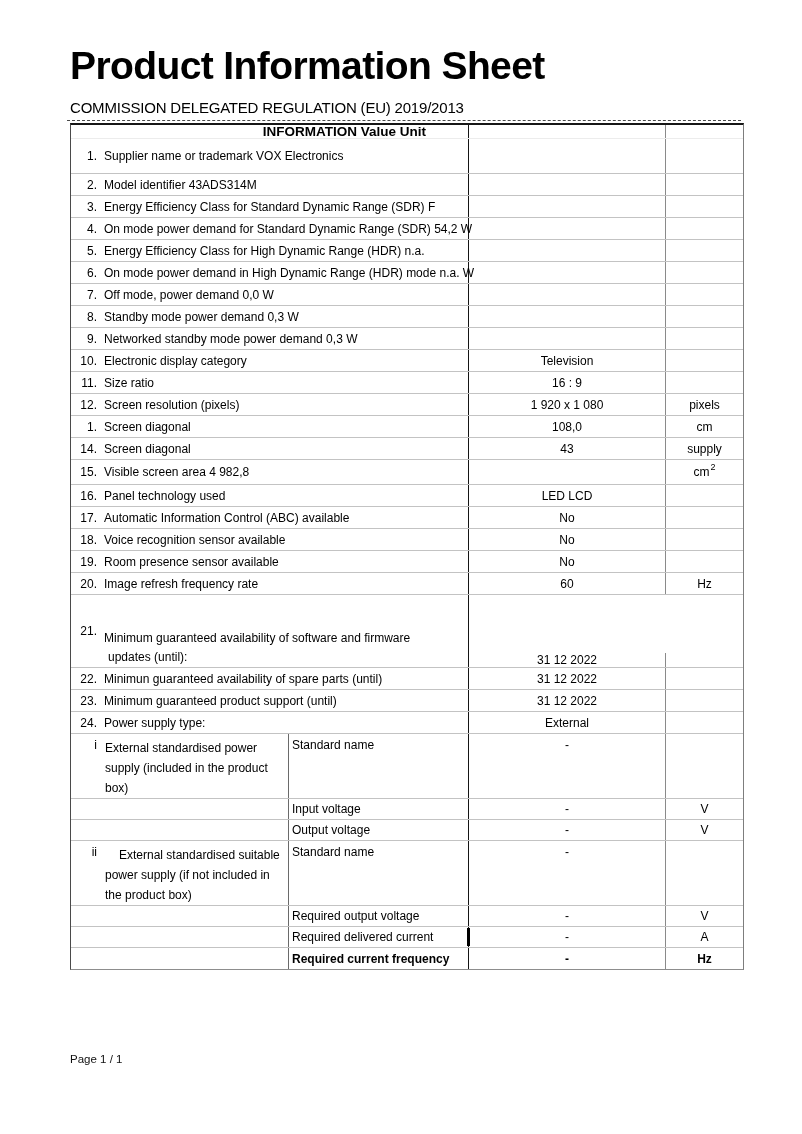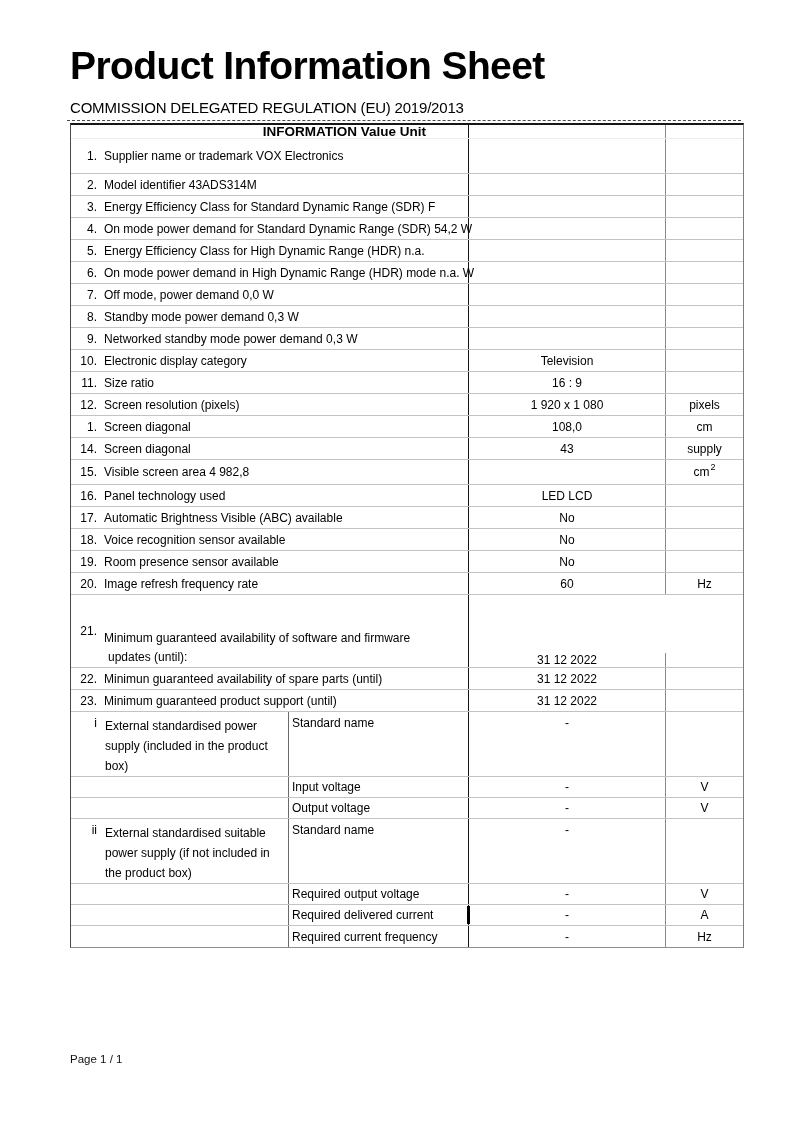--- a/index.html
+++ b/index.html
@@ -43,21 +43,21 @@
   .h-label {
     width: 398px; border-right: 1px solid #151515;
     display: flex; align-items: center; justify-content: center;
     padding-left: 150px;
     font-size: 13.5px; font-weight: bold;
   }
   .h-value { width: 197px; border-right: 1px solid #8a8a8a; }
   .h-unit  { width: 77px; }
 
   .trow { display: flex; border-bottom: 1px solid #c3c3c3; font-size: 12px; }
-  .trow:last-child { border-bottom: none; }
+  .trow:last-child { border-bottom: none; font-weight: bold; }
 
   .main { min-height: 22px; }
   .main.r-first { min-height: 35px; }
   .main.r-two { min-height: 41px; align-items: flex-end; }
   .main.r-sup { min-height: 25px; }
 
   .c-label {
     width: 398px; border-right: 1px solid #151515;
     display: flex; align-items: center; padding-left: 6px;
   }
@@ -274,21 +274,21 @@
             <span class="lbltxt"><span>Panel technology used</span></span>
           </div>
           <div class="c-value">LED LCD</div>
           <div class="c-unit">
             <span></span>
           </div>
         </div>
         <div class="trow main">
           <div class="c-label">
             <span class="num">17.</span>
-            <span class="lbltxt"><span>Automatic Brightness Visible (ABC) available</span></span>
+            <span class="lbltxt"><span>Automatic Information Control (ABC) available</span></span>
           </div>
           <div class="c-value">No</div>
           <div class="c-unit">
             <span></span>
           </div>
         </div>
         <div class="trow main">
           <div class="c-label">
             <span class="num">18.</span>
             <span class="lbltxt"><span>Voice recognition sensor available</span></span>
@@ -337,20 +337,30 @@
           <div class="c-unit">
             <span></span>
           </div>
         </div>
         <div class="trow main">
           <div class="c-label">
             <span class="num">23.</span>
             <span class="lbltxt"><span>Minimum guaranteed product support (until)</span></span>
           </div>
           <div class="c-value">31 12 2022</div>
+          <div class="c-unit">
+            <span></span>
+          </div>
+        </div>
+        <div class="trow main">
+          <div class="c-label">
+            <span class="num">24.</span>
+            <span class="lbltxt"><span>Power supply type:</span></span>
+          </div>
+          <div class="c-value">External</div>
           <div class="c-unit">
             <span></span>
           </div>
         </div>
         <div class="trow sub r-head">
           <div class="c-ps">
             <span class="rom">i</span>
             <span class="pslines">
               <span style="display: block;">External standardised power</span>
               <span style="display: block;">supply (included in the product</span>
@@ -382,21 +392,21 @@
           <div class="c-sub">Output voltage</div>
           <div class="c-value">-</div>
           <div class="c-unit">
             <span>V</span>
           </div>
         </div>
         <div class="trow sub r-head">
           <div class="c-ps">
             <span class="rom">ii</span>
             <span class="pslines">
-              <span style="display: block;">External standardised suitable</span>
+              <span style="display: block; margin-left: 14px;">External standardised suitable</span>
               <span style="display: block;">power supply (if not included in</span>
               <span style="display: block;">the product box)</span>
             </span>
           </div>
           <div class="c-sub">Standard name</div>
           <div class="c-value">-</div>
           <div class="c-unit">
             <span></span>
           </div>
         </div>

